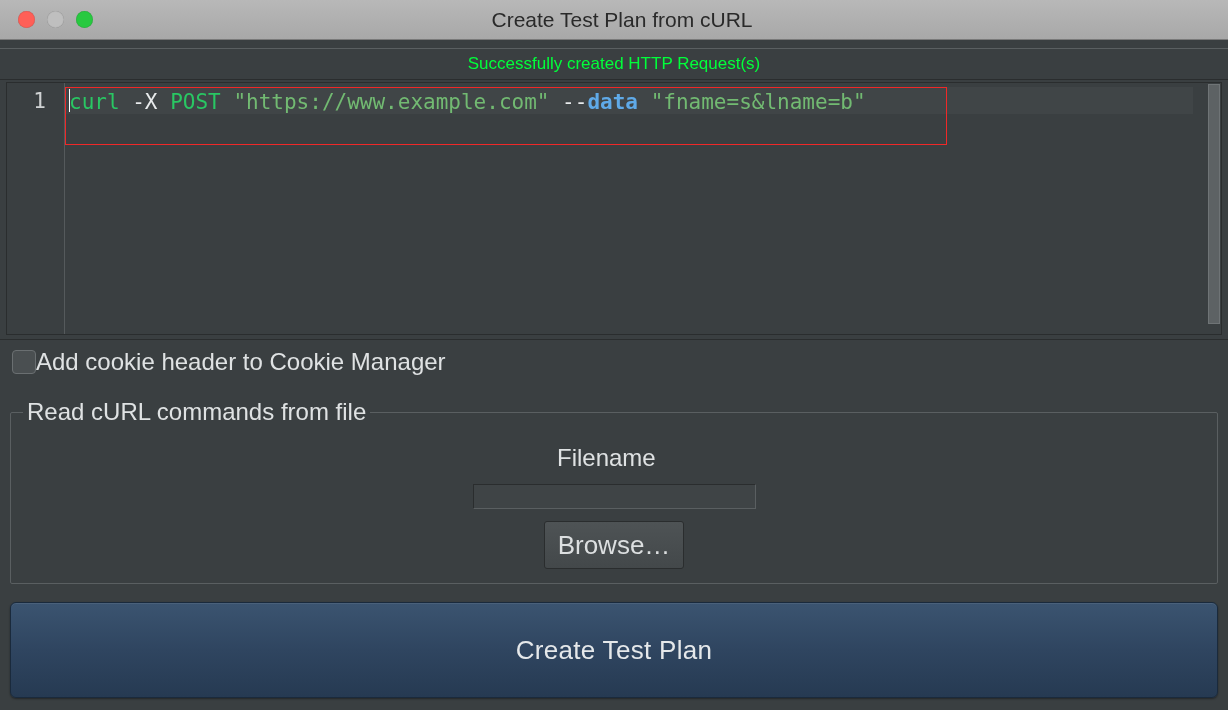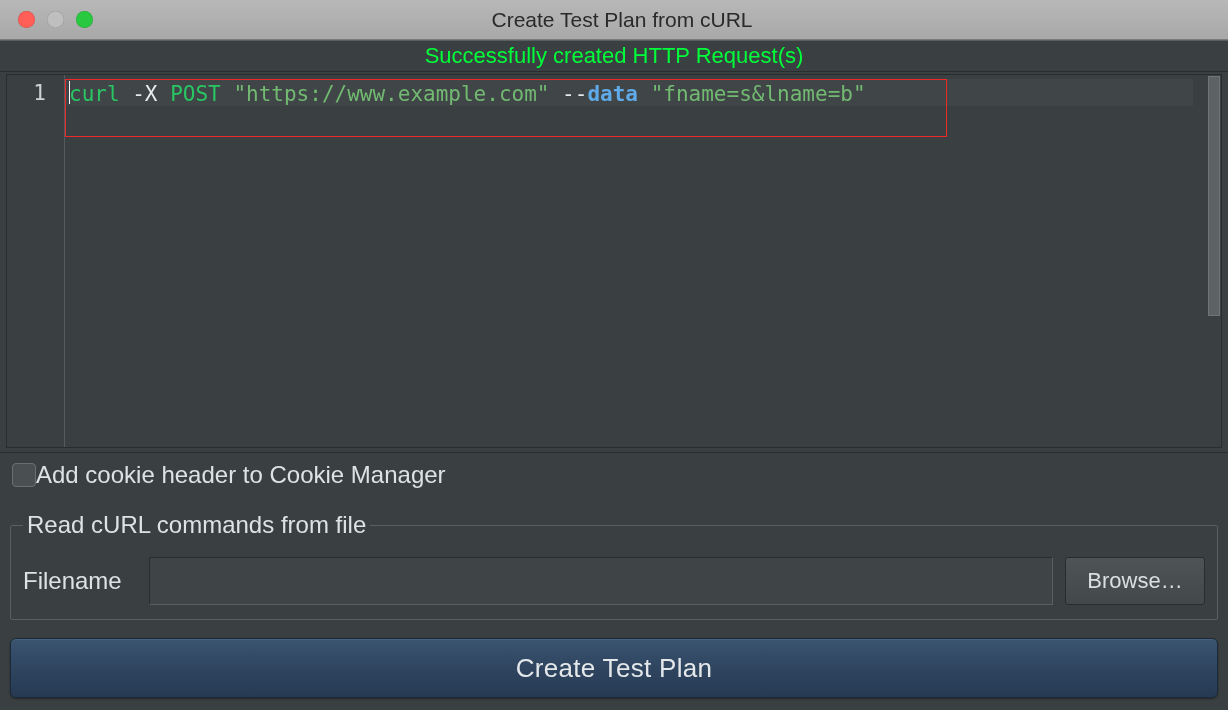--- a/index.html
+++ b/index.html
@@ -43,23 +43,24 @@
   }
   
   .status-bar {
     height: 32px;
     background: #3a3f41;
     border-top: 1px solid #5a5f61;
     border-bottom: 1px solid #2a2d2e;
     display: flex;
     align-items: center;
     justify-content: center;
-    font-size: 22px;
+    font-size: 17px;
     color: #00ff3a;
     font-weight: 400;
+    margin-top: 8px;
   }
   
   .editor-wrap {
     flex: 1;
     position: relative;
     background: #3a3f41;
     border: 1px solid #2a2d2e;
     margin: 2px 6px 4px 6px;
     display: flex;
   }
@@ -154,20 +155,21 @@
   }
   fieldset.file-group legend {
     font-size: 24px;
     color: #dfe2e3;
     padding: 0 4px;
   }
   .file-row {
     display: flex;
     align-items: center;
     gap: 12px;
+    flex-direction: column;
   }
   .file-label {
     font-size: 24px;
     color: #dfe2e3;
     min-width: 114px;
   }
   .file-input {
     flex: 1;
     height: 48px;
     background: #3f4446;
@@ -179,32 +181,32 @@
     color: #e8ebec;
     font-size: 20px;
     padding: 0 8px;
   }
   .browse-btn {
     height: 48px;
     min-width: 140px;
     background: linear-gradient(to bottom,#4e5355,#43484a);
     border: 1px solid #2a2d2e;
     color: #dcdfe0;
-    font-size: 22px;
+    font-size: 26px;
     border-radius: 3px;
     cursor: pointer;
   }
   
   .action-bar {
     padding: 8px 10px 12px 10px;
     background: #3a3f41;
   }
   .create-btn {
     width: 100%;
-    height: 60px;
+    height: 96px;
     background: linear-gradient(to bottom, #3b5470 0%, #2f4560 50%, #263a52 100%);
     border: 1px solid #1a2a3c;
     border-radius: 6px;
     color: #e5e8ea;
     font-size: 26px;
     letter-spacing: 0.3px;
     cursor: pointer;
     box-shadow: inset 0 1px 0 rgba(255,255,255,0.08), 0 1px 2px rgba(0,0,0,0.4);
   }
 </style>

